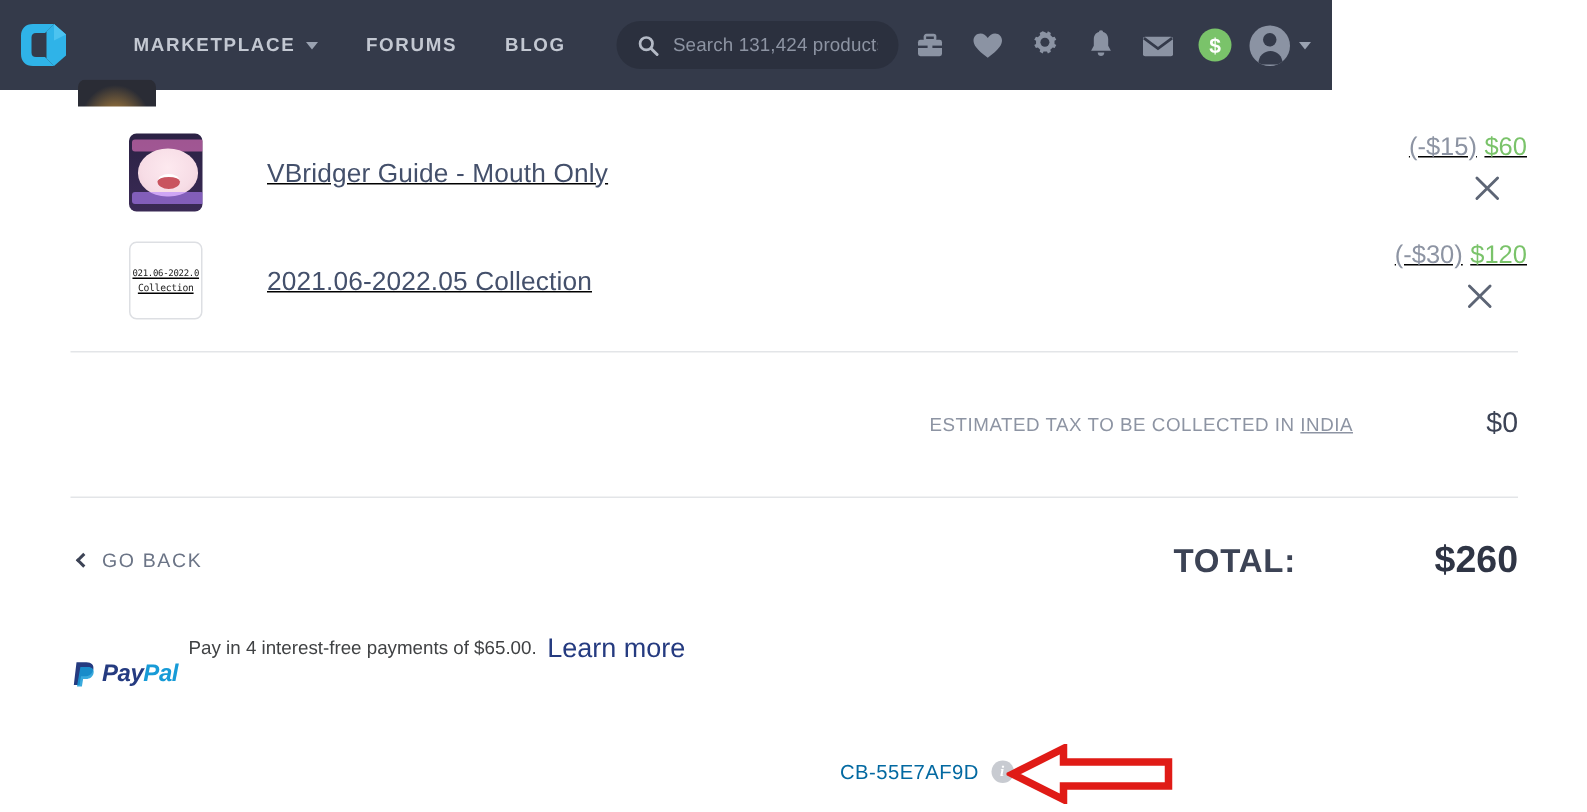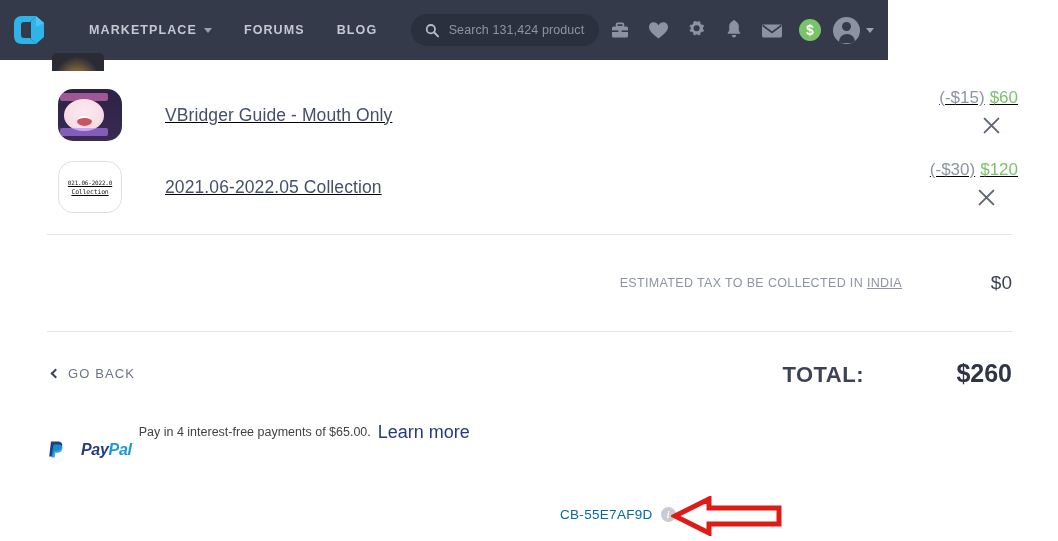--- a/index.html
+++ b/index.html
@@ -97,22 +97,22 @@
     background:
       radial-gradient(ellipse at 48% 58%, #e8b15c 0%, #8a6a3a 26%, #2a2c35 62%),
       linear-gradient(180deg, #3a3f4c 0%, #22252d 100%);
   }
 
   .cart-row {
     position: absolute; left: 12px; width: 960px; height: 52px;
     display: flex; align-items: center; text-decoration: underline;
   }
   .thumb {
-    width: 64px; height: 52px; border-radius: 15px; flex: none;
-    overflow: hidden; position: relative;
+    width: 49px; height: 52px; border-radius: 5px; flex: none;
+    overflow: hidden; position: relative; margin-left: 28px;
   }
   .thumb-1 {
     background: linear-gradient(180deg, #2b2244 0%, #3a2a55 100%);
   }
   .thumb-1 .face {
     position: absolute; left: 6px; top: 10px; width: 40px; height: 32px;
     background: radial-gradient(ellipse at 50% 40%, #fde9ef 0%, #f7dde6 60%, #eecdd8 100%);
     border-radius: 50% 50% 48% 48%;
   }
   .thumb-1 .mouth {
@@ -193,21 +193,21 @@
   .total-value {
     width: 148px; text-align: right;
     font-size: 25px; color: #2f3545; font-weight: bold;
   }
 
   
   .paypal-row {
     position: absolute; left: 48px; top: 345px;
     display: flex; align-items: center; gap: 7px;
   }
-  .pp-logo { display: flex; align-items: flex-end; gap: 16px; margin-top: 35px; }
+  .pp-logo { display: flex; align-items: flex-end; gap: 3px; margin-top: 35px; }
   .pp-text { font-size: 16px; font-weight: bold; font-style: italic; letter-spacing: -.3px; }
   .pp-pay { color: #253b80; }
   .pp-pal { color: #179bd7; }
   .pp-msg { font-size: 12.5px; color: #404244; }
   .pp-learn { font-size: 18px; color: #253b80; cursor: pointer; }
 
   
   .gift-row {
     position: absolute; left: 48px; top: 421px;
     display: flex; align-items: center; gap: 12px;

